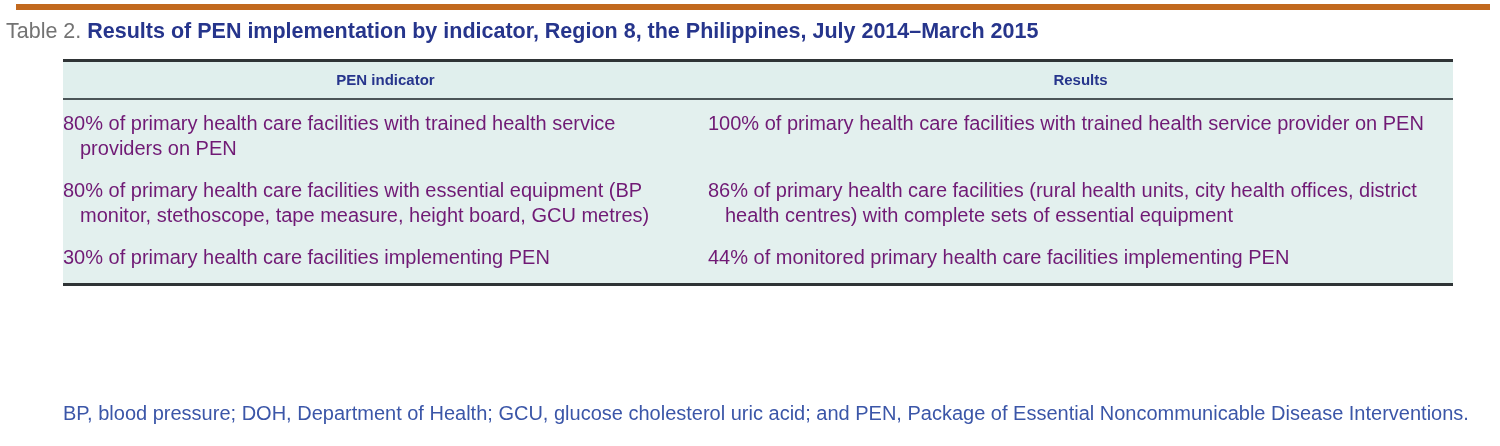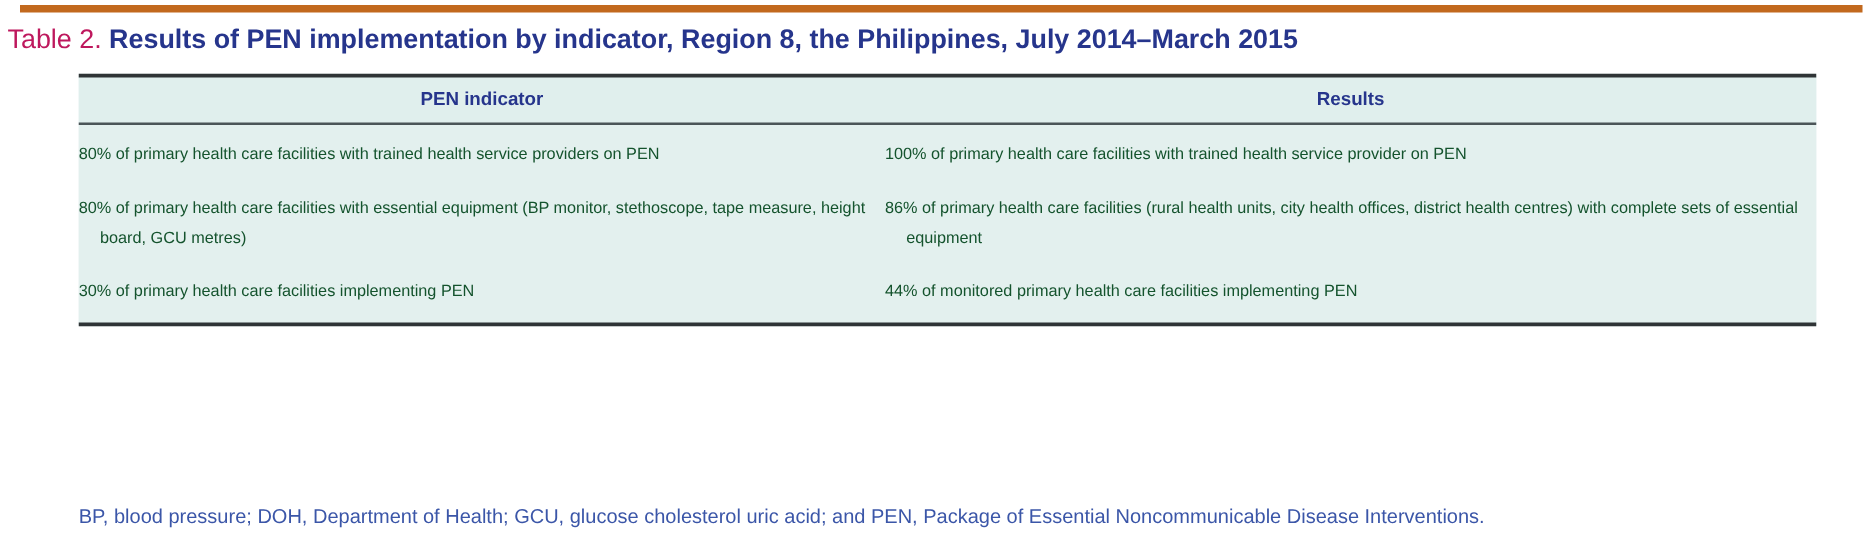--- a/index.html
+++ b/index.html
@@ -36,21 +36,21 @@
     left: 6px;
     top: 18px;
     width: 1480px;
     font-size: 21.5px;
     line-height: 26px;
     color: #2a3b8f;
     white-space: nowrap;
   }
   .title-label {
     font-weight: 400;
-    color: #be185d;
+    color: #737373;
   }
   .title-main {
     font-weight: bold;
     color: #26358c;
   }
 
   
   .table-wrap {
     position: absolute;
     left: 63px;
@@ -71,22 +71,22 @@
     font-weight: bold;
     font-size: 15px;
     text-align: center;
     padding: 9px 4px 10px 4px;
     border-top: 3px solid #2f3436;
     border-bottom: 2px solid #4b5558;
   }
 
   table.pen-table tbody td {
     background: #e3f0ee;
-    color: #14532d;
-    font-size: 13px;
+    color: #701a75;
+    font-size: 20px;
     line-height: 24.5px;
     vertical-align: top;
     padding: 9px 14px 9px 0px;
     text-indent: -17px;
     padding-left: 17px;
   }
 
   table.pen-table tbody tr:first-child td {
     padding-top: 11px;
   }
@@ -100,21 +100,21 @@
 
   th.col-indicator { width: 637px; }
   th.col-result    { width: 737px; }
 
   
   .footnote {
     position: absolute;
     left: 63px;
     top: 404px;
     width: 1420px;
-    font-size: 16px;
+    font-size: 20px;
     line-height: 19px;
     color: #3b56a8;
     white-space: nowrap;
   }
 </style>
 </head>
 <body>
 
 <div class="page">
 

